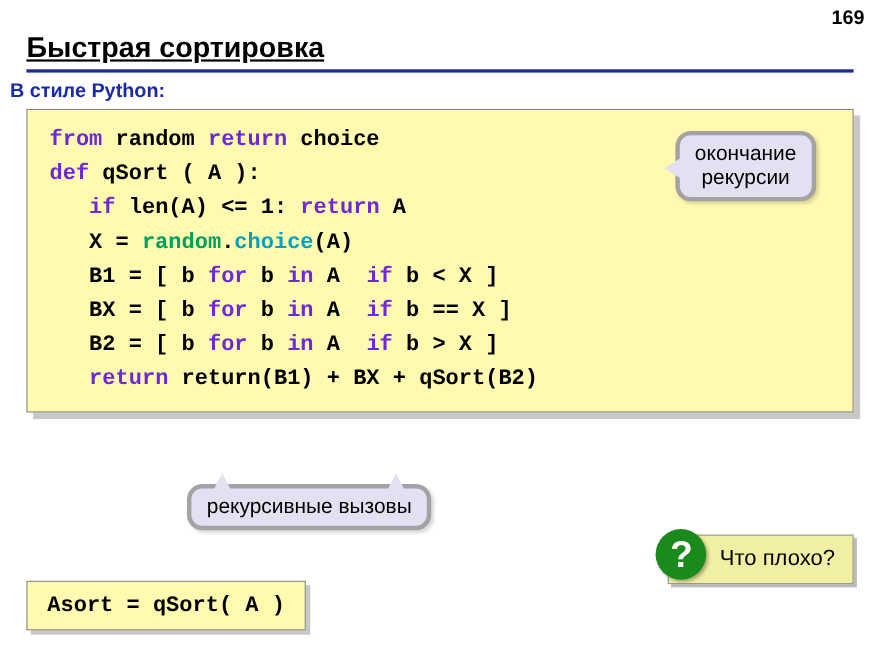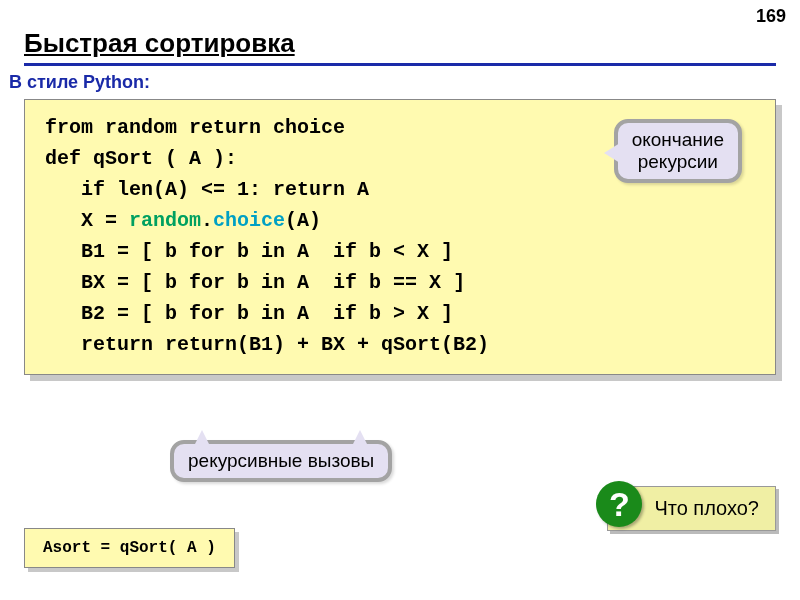--- a/index.html
+++ b/index.html
@@ -4,33 +4,33 @@
 <style>
   * { box-sizing: border-box; }
   body { margin: 0; font-family: Arial, sans-serif; background: #fff; width: 800px; height: 600px; position: relative; }
   .page-number { position: absolute; top: 6px; right: 14px; font-weight: bold; font-size: 18px; text-align: center; }
   .title { font-size: 26px; font-weight: bold; padding: 28px 24px 4px 24px; text-decoration: underline; }
   .hr { border-bottom: 3px solid #1a2aa8; margin: 0 24px 6px 24px; }
   .subtitle { color: #1a2aa8; font-weight: bold; font-size: 18px; padding: 0 24px 6px 9px; }
   .codebox-wrap { position: relative; margin: 0 24px 6px 24px; }
   .codebox-shadow { position: absolute; top: 6px; left: 6px; right: -6px; bottom: -6px; background: #c8c8c8; }
   .codebox { position: relative; background: #fffab0; border: 1px solid #888; padding: 12px 20px 14px 20px; font-family: "Courier New", monospace; font-size: 20px; font-weight: bold; line-height: 1.55; white-space: pre; }
-  .kw { color: #000000; }
+  .kw { color: #6d28d9; }
   .lib { color: #00a060; }
   .cyan { color: #00a0c4; }
   .callout { position: absolute; background: #e4e0f2; border: 4px solid #a3a3a3; border-radius: 14px; padding: 6px 14px; font-family: Arial, sans-serif; font-weight: normal; font-size: 19px; text-align: center; box-shadow: 2px 2px 3px rgba(0,0,0,0.15); }
   .callout-tail { position: absolute; width: 0; height: 0; }
   .tail-left { border-top: 10px solid transparent; border-bottom: 10px solid transparent; border-right: 16px solid #e4e0f2; }
   .tail-down { border-left: 8px solid transparent; border-right: 8px solid transparent; border-top: 16px solid #e4e0f2; }
   .q-wrap { position: absolute; right: 24px; top: 486px; display: flex; align-items: center; }
   .q-shadow-box { position: relative; background: #f0efa4; border: 1px solid #999; padding: 10px 16px 10px 46px; font-size: 20px; box-shadow: 3px 3px 0 #bbb; }
   .q-circle { position: absolute; left: -12px; top: -6px; width: 46px; height: 46px; background: #1a8a1a; border-radius: 50%; color: #fff; font-size: 34px; font-weight: bold; display: flex; align-items: center; justify-content: center; box-shadow: 2px 2px 3px rgba(0,0,0,0.3); }
   .asort-wrap { position: absolute; left: 24px; top: 528px; }
   .asort-shadow { position: absolute; top: 4px; left: 4px; right: -4px; bottom: -4px; background: #c8c8c8; }
-  .asort { position: relative; background: #fffab0; border: 1px solid #888; padding: 10px 18px; font-family: "Courier New", monospace; font-size: 16px; font-weight: bold; }
+  .asort { position: relative; background: #fffab0; border: 1px solid #888; padding: 10px 18px; font-family: "Courier New", monospace; font-size: 20px; font-weight: bold; }
 </style>
 </head>
 <body>
 
 <div class="page-number">169</div>
 <div class="title">Быстрая сортировка</div>
 <div class="hr"></div>
 <div class="subtitle">В стиле Python:</div>
 
 <div class="codebox-wrap">

